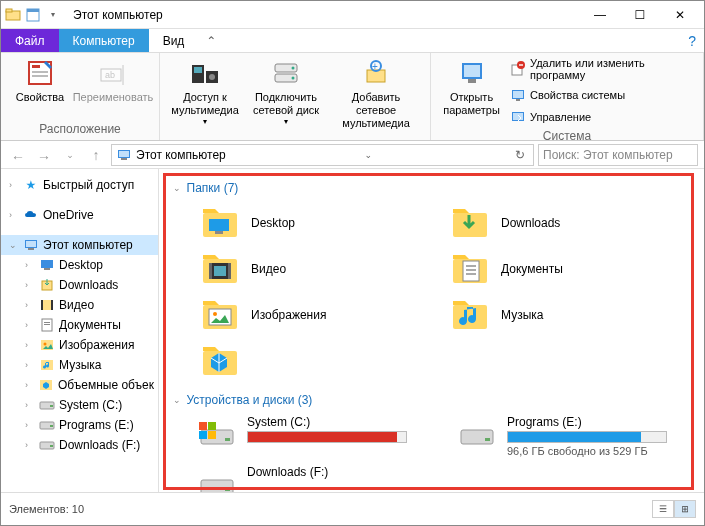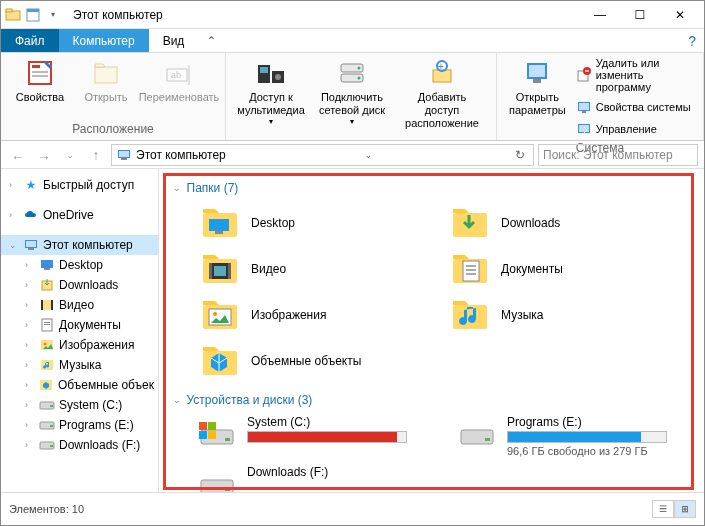--- a/index.html
+++ b/index.html
@@ -9,21 +9,21 @@
 .titlebar { height: 28px; display: flex; align-items: center; padding: 0 4px; background: #fff; border-bottom: 1px solid #e0e0e0; }
 .titlebar .qat { display: flex; gap: 4px; align-items: center; }
 .titlebar .qat .icon-box { width: 16px; height: 16px; display: flex; align-items: center; justify-content: center; }
 .titlebar .title { margin-left: 12px; font-size: 12px; }
 .titlebar .win-controls { margin-left: auto; display: flex; }
 .titlebar .win-controls div { width: 40px; height: 26px; display: flex; align-items: center; justify-content: center; font-size: 12px; }
 
 
 .ribbon-tabs { height: 24px; display: flex; align-items: stretch; border-bottom: 1px solid #ddd; }
 .ribbon-tabs .tab { padding: 0 14px; display: flex; align-items: center; font-size: 12px; cursor: pointer; }
-.ribbon-tabs .tab.file { background: #0369a1; color: #fff; }
+.ribbon-tabs .tab.file { background: #6d28d9; color: #fff; }
 .ribbon-tabs .tab.active { background: #339bdd; color: #fff; }
 .ribbon-tabs .help { margin-left: auto; padding: 0 8px; display: flex; align-items: center; color: #1979ca; font-size: 14px; }
 .ribbon-tabs .chev { padding: 0 8px; display: flex; align-items: center; color: #666; }
 
 
 .ribbon { height: 88px; display: flex; border-bottom: 1px solid #ccc; background: #fafafa; }
 .ribbon-group { display: flex; flex-direction: column; border-right: 1px solid #e0e0e0; padding: 2px 6px; }
 .ribbon-group .buttons { display: flex; flex: 1; align-items: flex-start; }
 .ribbon-group .label { text-align: center; font-size: 12px; color: #666; padding: 2px 0; }
 .rbtn-lg { display: flex; flex-direction: column; align-items: center; padding: 2px 6px; width: 66px; font-size: 11px; text-align: center; line-height: 1.2; cursor: pointer; }
@@ -120,29 +120,20 @@
             <svg width="28" height="28">
               <rect x="3" y="3" width="22" height="22" fill="#fff" stroke="#cb3b2f" stroke-width="2"></rect>
               <rect x="6" y="6" width="8" height="3" fill="#cb3b2f"></rect>
               <rect x="6" y="12" width="16" height="2" fill="#bbb"></rect>
               <rect x="6" y="16" width="16" height="2" fill="#bbb"></rect>
               <path d="M20 2 L26 8 L24 10 L18 4 Z" fill="#2b7cd3"></path>
             </svg>
           </div>
         <span>Свойства</span>
       </div>
-      <div class="rbtn-lg disabled">
-        <div class="ico">
-            <svg width="28" height="28">
-              <rect x="3" y="8" width="22" height="16" fill="#fff3d0" stroke="#c9a22a"></rect>
-              <path d="M3 8 L3 5 L11 5 L13 8 Z" fill="#fff3d0" stroke="#c9a22a"></path>
-            </svg>
-          </div>
-        <span>Открыть</span>
-      </div>
       <div class="rbtn-lg disabled" style="width:80px">
         <div class="ico">
             <svg width="28" height="28">
               <rect x="2" y="10" width="20" height="12" fill="#fff" stroke="#888"></rect>
               <text x="6" y="19" font-size="9" fill="#888">ab</text>
               <line x1="24" y1="6" x2="24" y2="26" stroke="#888"></line>
             </svg>
           </div>
         <span>Переименовать</span>
       </div>
@@ -177,21 +168,21 @@
           <span style="font-size:8px"> ▾</span>
       </div>
       <div class="rbtn-lg" style="width:96px">
         <div class="ico">
             <svg width="30" height="26">
               <rect x="6" y="10" width="18" height="12" fill="#ffe08a" stroke="#c9a22a"></rect>
               <circle cx="15" cy="6" r="5" fill="none" stroke="#3a8de0" stroke-width="2"></circle>
               <text x="11" y="10" font-size="10" fill="#3a8de0">+</text>
             </svg>
           </div>
-        <span>Добавить доступ расположение</span>
+        <span>Добавить сетевое мультимедиа</span>
       </div>
     </div>
   </div>
 
   <div class="ribbon-group" style="flex:1">
     <div class="buttons">
       <div class="rbtn-lg" style="width:72px">
         <div class="ico">
             <svg width="28" height="28">
               <rect x="4" y="4" width="20" height="16" fill="#3a8de0"></rect>
@@ -472,21 +463,20 @@
           </div>
           <div class="folder-item">
             <div class="fico">
               <svg width="42" height="36">
                 <rect x="4" y="8" width="34" height="24" rx="2" fill="#ffd867"></rect>
                 <path d="M4 8 L4 4 L16 4 L20 8 Z" fill="#ffca3a"></path>
                 <path d="M20 10l8 5v9l-8 5-8-5v-9z" fill="#1e9be7"></path>
                 <path d="M20 10v19M12 15l8 5 8-5" stroke="#fff" fill="none"></path>
               </svg>
             </div>
-            <span>Объемные объекты</span>
           </div>
         </div>
       <div class="group-hdr">
           <span class="chev">⌄</span>
           <span>Устройства и диски (3)</span>
         </div>
       <div class="drives-grid" id="drives-grid">
           <div class="drive">
             <div class="dico">
               <svg width="40" height="30">
@@ -510,21 +500,21 @@
               <svg width="40" height="30">
                 <rect x="4" y="12" width="32" height="14" rx="2" fill="#d8d8d8" stroke="#999"></rect>
                 <rect x="28" y="20" width="5" height="3" fill="#6a6"></rect>
               </svg>
             </div>
             <div class="dinfo">
               <div class="dname">Programs (E:)</div>
               <div class="dbar">
                 <div class="fill" style="width:84%;background:#1e9be7"></div>
               </div>
-              <div class="dfree">96,6 ГБ свободно из 279 ГБ</div>
+              <div class="dfree">96,6 ГБ свободно из 529 ГБ</div>
             </div>
           </div>
           <div class="drive">
             <div class="dico">
               <svg width="40" height="30">
                 <rect x="4" y="12" width="32" height="14" rx="2" fill="#d8d8d8" stroke="#999"></rect>
                 <rect x="28" y="20" width="5" height="3" fill="#6a6"></rect>
               </svg>
             </div>
             <div class="dinfo">

